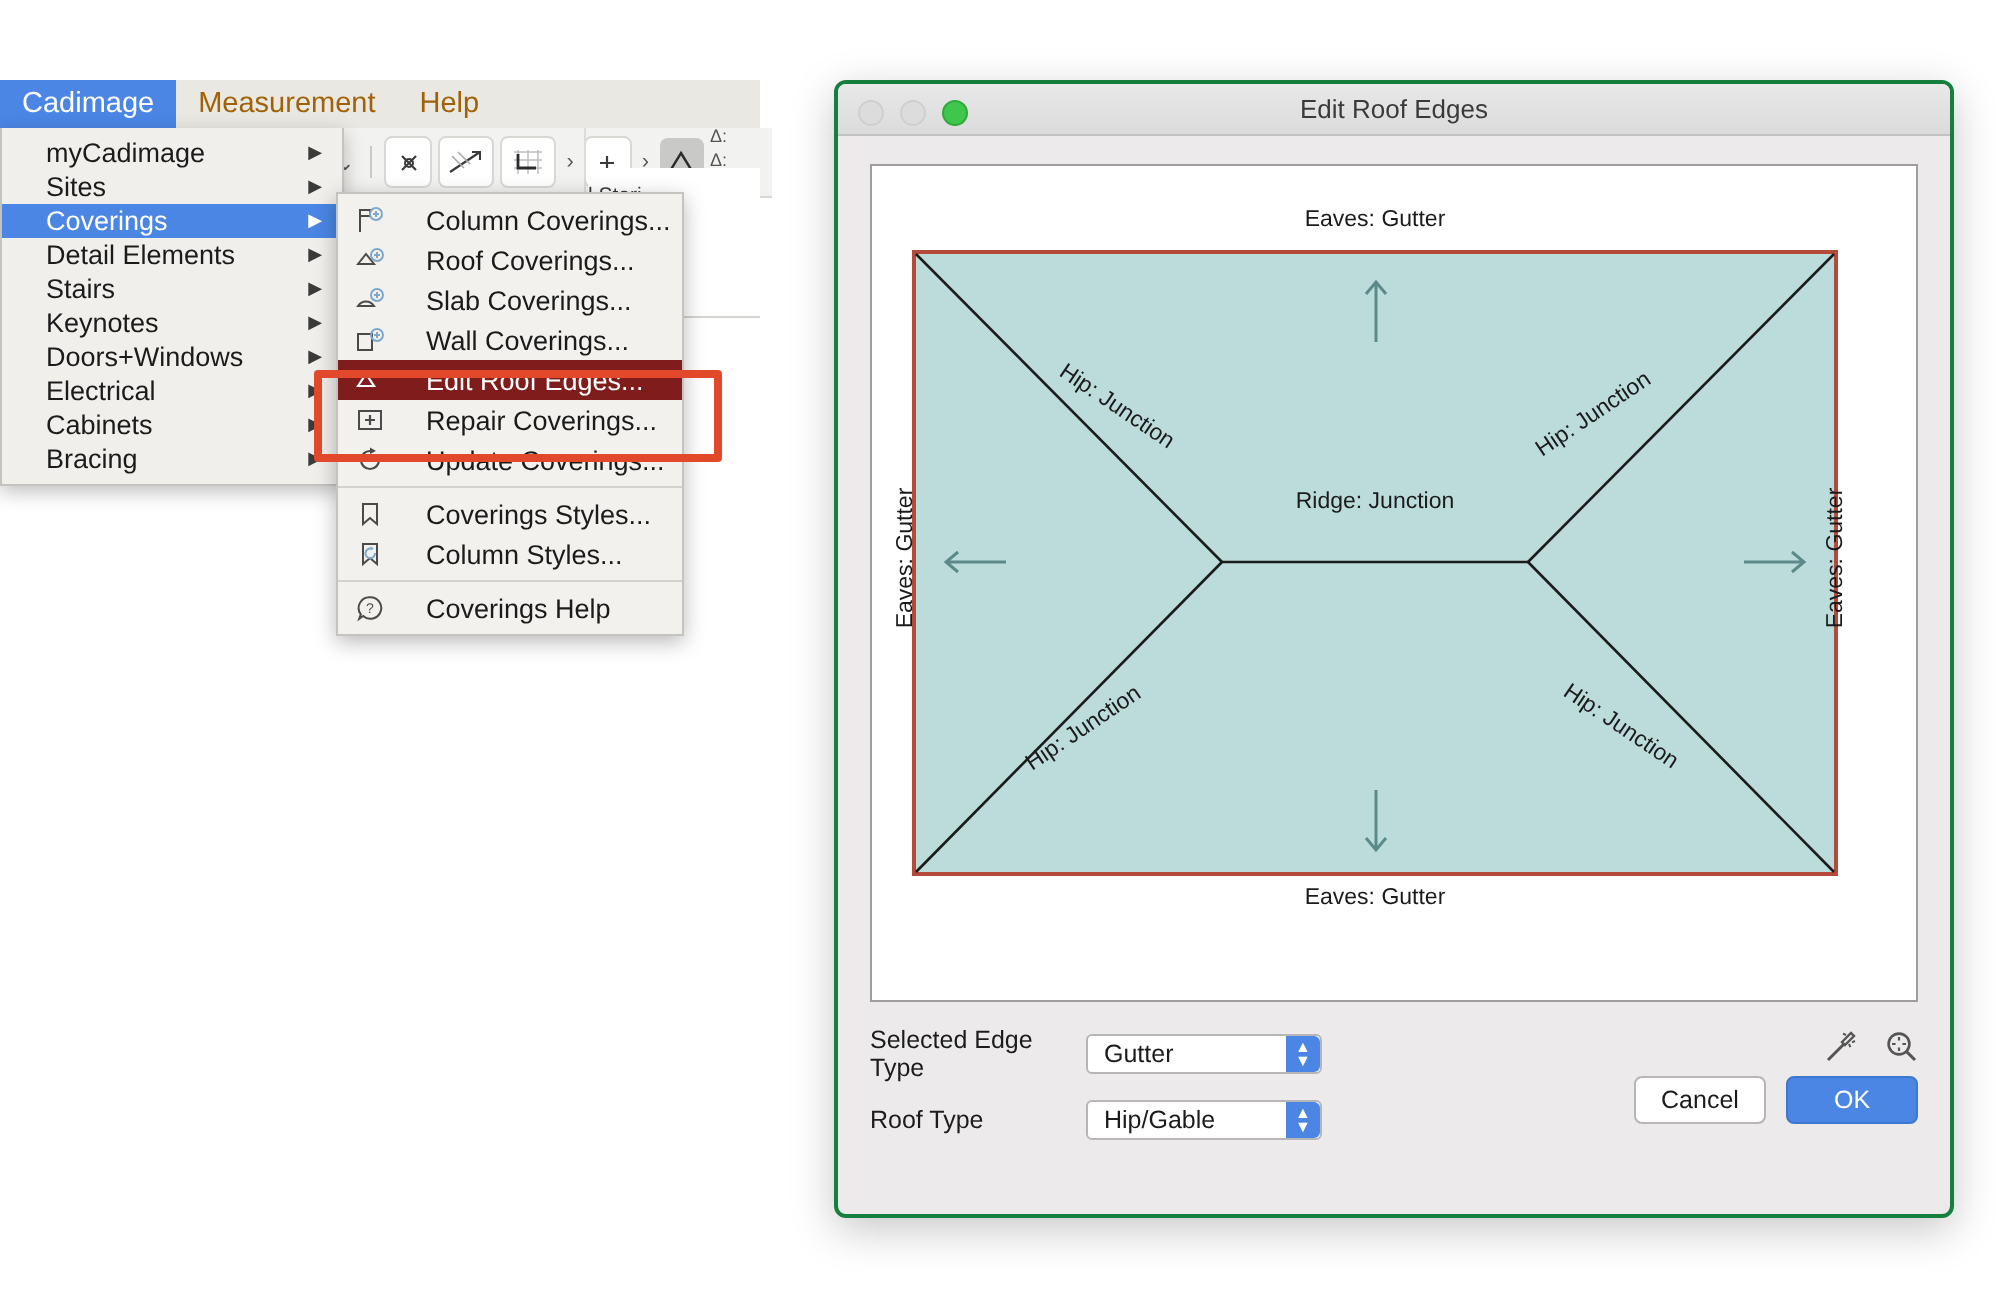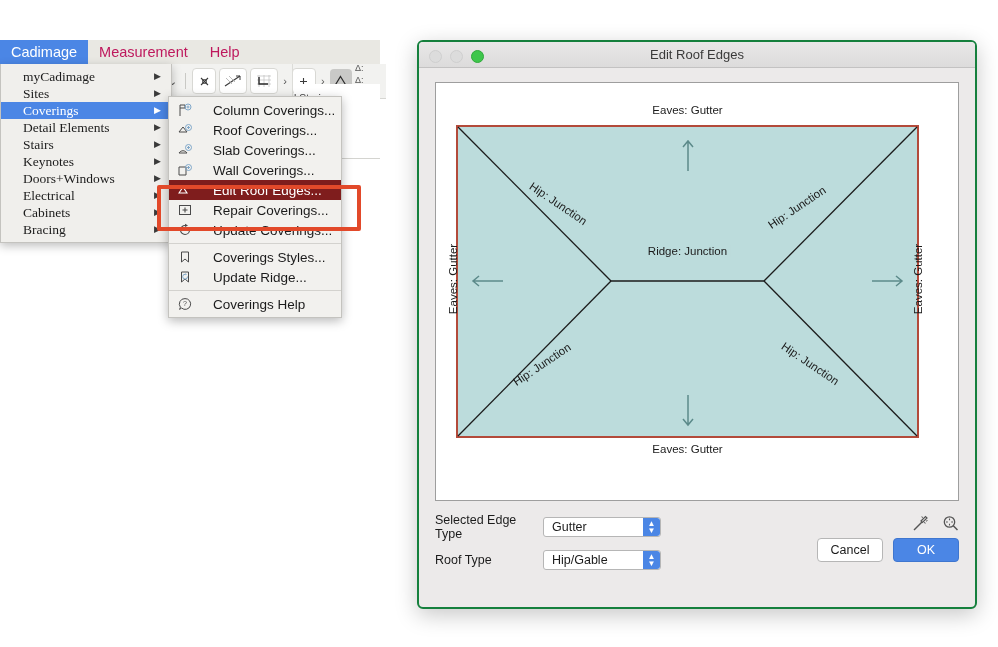--- a/index.html
+++ b/index.html
@@ -9,21 +9,21 @@
     font-family:"Liberation Sans","DejaVu Sans",sans-serif;
     -webkit-font-smoothing:antialiased;
   }
 
   
   #app-bg{position:absolute;left:0;top:0;width:998px;height:647px;background:#ffffff;}
 
   
   #menubar{position:absolute;left:0;top:40px;width:380px;height:24px;
            background:#e9e8e3;display:flex;align-items:flex-start;}
-  .mb-item{height:24px;line-height:24px;padding:0 11px;font-size:14.5px;color:#be185d;}
+  .mb-item{height:24px;line-height:24px;padding:0 11px;font-size:14.5px;color:#a16207;}
   .mb-item.active{background:#4b86e5;color:#ffffff;}
 
   
   #toolbar{position:absolute;left:160px;top:64px;width:220px;height:34px;
            background:#f2f2f0;display:flex;align-items:center;gap:3px;padding-left:6px;
            border-bottom:1px solid #d6d6d2;}
   .tb-btn{height:24px;min-width:22px;background:#fff;border:1px solid #d8d8d4;border-radius:4px;
           display:flex;align-items:center;justify-content:center;font-size:11px;color:#3a3a3a;}
   .tb-chev{font-size:11px;color:#555;padding:0 2px;}
   .tb-sep{width:1px;height:16px;background:#c9c9c5;margin:0 3px;}
@@ -34,21 +34,21 @@
   #doc-panel{position:absolute;left:294px;top:84px;width:86px;height:72px;background:#ffffff;}
   #doc-panel .line{font-size:10.5px;color:#3b3b3b;white-space:nowrap;overflow:hidden;}
   #doc-divider{position:absolute;left:294px;top:158px;width:86px;height:1px;background:#d4d4d0;}
   #ann-col{position:absolute;left:355px;top:62px;width:26px;height:36px;}
   #ann-col div{font-size:9px;color:#555;line-height:12px;}
   #bg-panel-edge{position:absolute;left:292px;top:64px;width:1px;height:100px;background:#dcdcd8;}
 
   
   #main-menu{position:absolute;left:0;top:64px;width:170px;
              background:#f0efec;border:1px solid #c4c3bf;border-top:none;
-             box-shadow:0 3px 9px rgba(0,0,0,.25);padding:4px 0;font-family:Liberation Serif, serif;}
+             box-shadow:0 3px 9px rgba(0,0,0,.25);padding:4px 0;}
   .mi{height:17px;display:flex;align-items:center;padding:0 8px 0 22px;
       font-size:13.5px;color:#1b1b1b;position:relative;white-space:nowrap;}
   .mi .arrow{position:absolute;right:10px;font-size:9px;color:#3a3a3a;line-height:17px;}
   .mi.selected{background:#4b86e5;color:#ffffff;}
   .mi.selected .arrow{color:#ffffff;}
 
   
   #submenu{position:absolute;left:168px;top:96px;width:172px;
            background:#f2f1ee;border:1px solid #c4c3bf;
            box-shadow:0 3px 10px rgba(0,0,0,.28);padding:3px 0;}
@@ -312,21 +312,21 @@
   </div>
 
   <div class="si">
     <span class="ic">
       <svg width="14" height="14" viewBox="0 0 14 14">
           <path d="M3.5 2 H10.5 V12 L7 9 L3.5 12 Z" stroke="#4a4a4a" stroke-width="1" fill="none"></path>
           <path d="M9.5 6.5 A2.4 2.4 0 1 1 7.4 4.3" stroke="#7fa7c9" stroke-width="1" fill="none"></path>
           <path d="M7.3 3.2 L7.3 5.3 L9 4.3 Z" fill="#7fa7c9"></path>
         </svg>
     </span>
-    <span>Update Ridge...</span>
+    <span>Column Styles...</span>
   </div>
 
   <div class="sm-sep"></div>
 
   <div class="si">
     <span class="ic">
       <svg width="14" height="14" viewBox="0 0 14 14">
           <path d="M7 1.6 A5.4 5.4 0 1 1 3.6 11 L1.6 12.4 L2.4 10.2 A5.4 5.4 0 0 1 7 1.6 Z" stroke="#4a4a4a" stroke-width="1" fill="none"></path>
           <text x="7" y="9.4" font-size="7" text-anchor="middle" fill="#4a4a4a" font-family="sans-serif">?</text>
         </svg>

